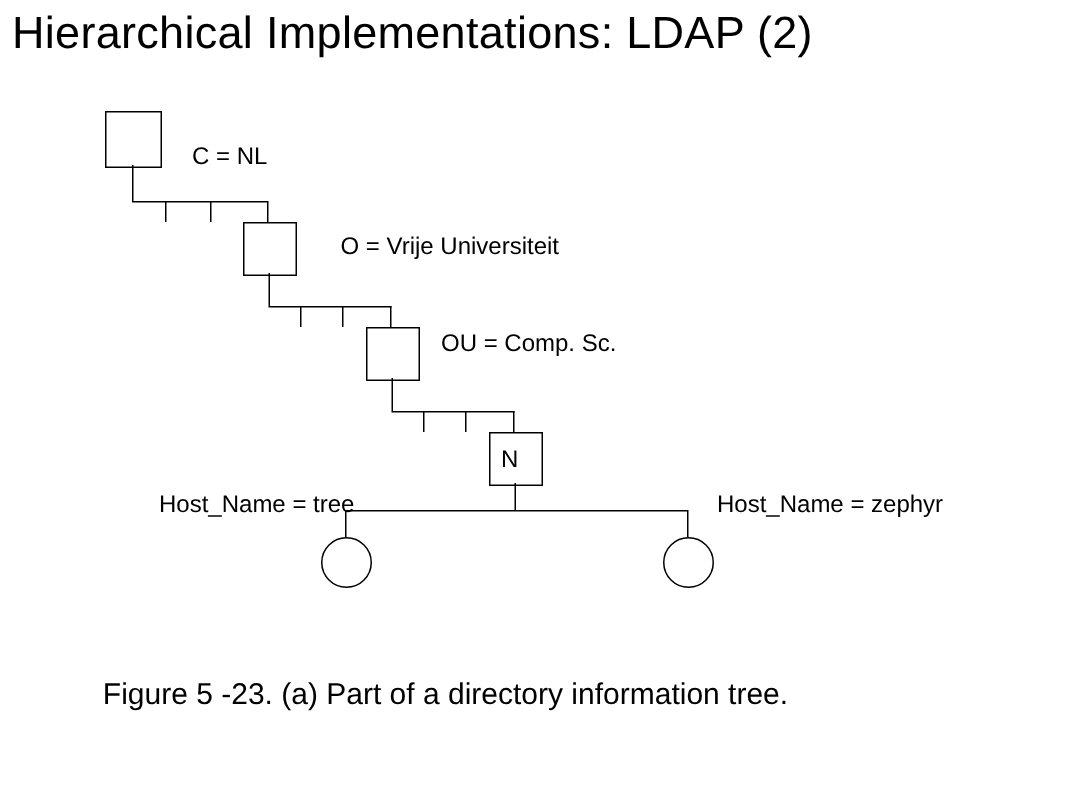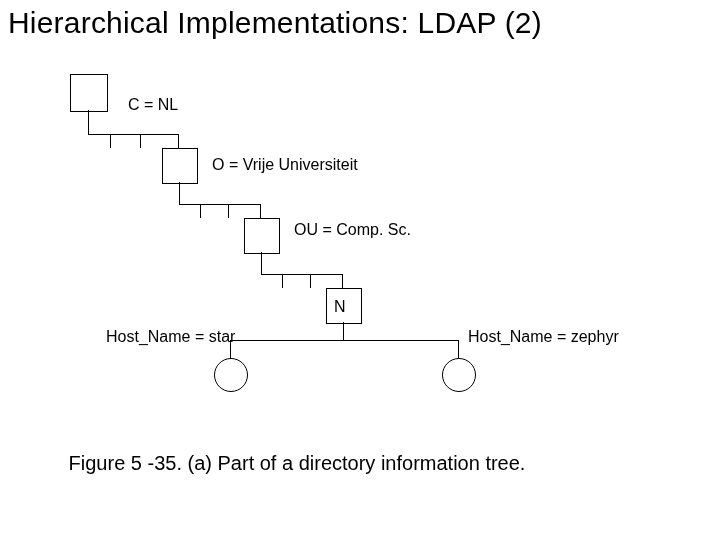--- a/index.html
+++ b/index.html
@@ -25,21 +25,21 @@
     <div class="box" style="left:0;top:0;width:36px;height:36px"></div>
     <span class="lbl" style="left:58px;top:22px">C = NL</span>
 
     <div class="line" style="left:18px;top:36px;width:1px;height:24px"></div>
     <div class="line" style="left:18px;top:60px;width:90px;height:1px"></div>
     <div class="line" style="left:40px;top:60px;width:1px;height:14px"></div>
     <div class="line" style="left:70px;top:60px;width:1px;height:14px"></div>
     <div class="line" style="left:108px;top:60px;width:1px;height:14px"></div>
 
     <div class="box" style="left:92px;top:74px;width:34px;height:34px"></div>
-    <span class="lbl" style="left:142px;top:82px">O = Vrije Universiteit</span>
+    <span class="lbl" style="left:157px;top:82px">O = Vrije Universiteit</span>
     <div class="line" style="left:109px;top:108px;width:1px;height:22px"></div>
     <div class="line" style="left:109px;top:130px;width:82px;height:1px"></div>
     <div class="line" style="left:130px;top:130px;width:1px;height:14px"></div>
     <div class="line" style="left:158px;top:130px;width:1px;height:14px"></div>
     <div class="line" style="left:190px;top:130px;width:1px;height:14px"></div>
 
     <div class="box" style="left:174px;top:144px;width:34px;height:34px"></div>
     <span class="lbl" style="left:224px;top:147px">OU = Comp. Sc.</span>
     <div class="line" style="left:191px;top:178px;width:1px;height:22px"></div>
     <div class="line" style="left:191px;top:200px;width:82px;height:1px"></div>
@@ -48,22 +48,22 @@
     <div class="line" style="left:272px;top:200px;width:1px;height:14px"></div>
 
     <div class="box" style="left:256px;top:214px;width:34px;height:34px"></div>
     <span class="lbl" style="left:264px;top:224px">N</span>
 
     <div class="line" style="left:273px;top:248px;width:1px;height:18px"></div>
     <div class="line" style="left:160px;top:266px;width:228px;height:1px"></div>
     <div class="line" style="left:160px;top:266px;width:1px;height:18px"></div>
     <div class="line" style="left:388px;top:266px;width:1px;height:18px"></div>
 
-    <span class="lbl" style="left:36px;top:254px">Host_Name = star</span>
-    <span class="lbl" style="left:398px;top:254px">Host_Name = zephyr</span>
+    <span class="lbl" style="left:36px;top:254px">Host_Name = tree</span>
+    <span class="lbl" style="left:408px;top:254px">Host_Name = zephyr</span>
 
     <div class="circle" style="left:144px;top:284px;width:32px;height:32px"></div>
     <div class="circle" style="left:372px;top:284px;width:32px;height:32px"></div>
 
   </div>
 
-  <div class="caption">Figure 5 -35. (a) Part of a directory information tree.</div>
+  <div class="caption">Figure 5 -23. (a) Part of a directory information tree.</div>
 </div>
 
 </body></html>

